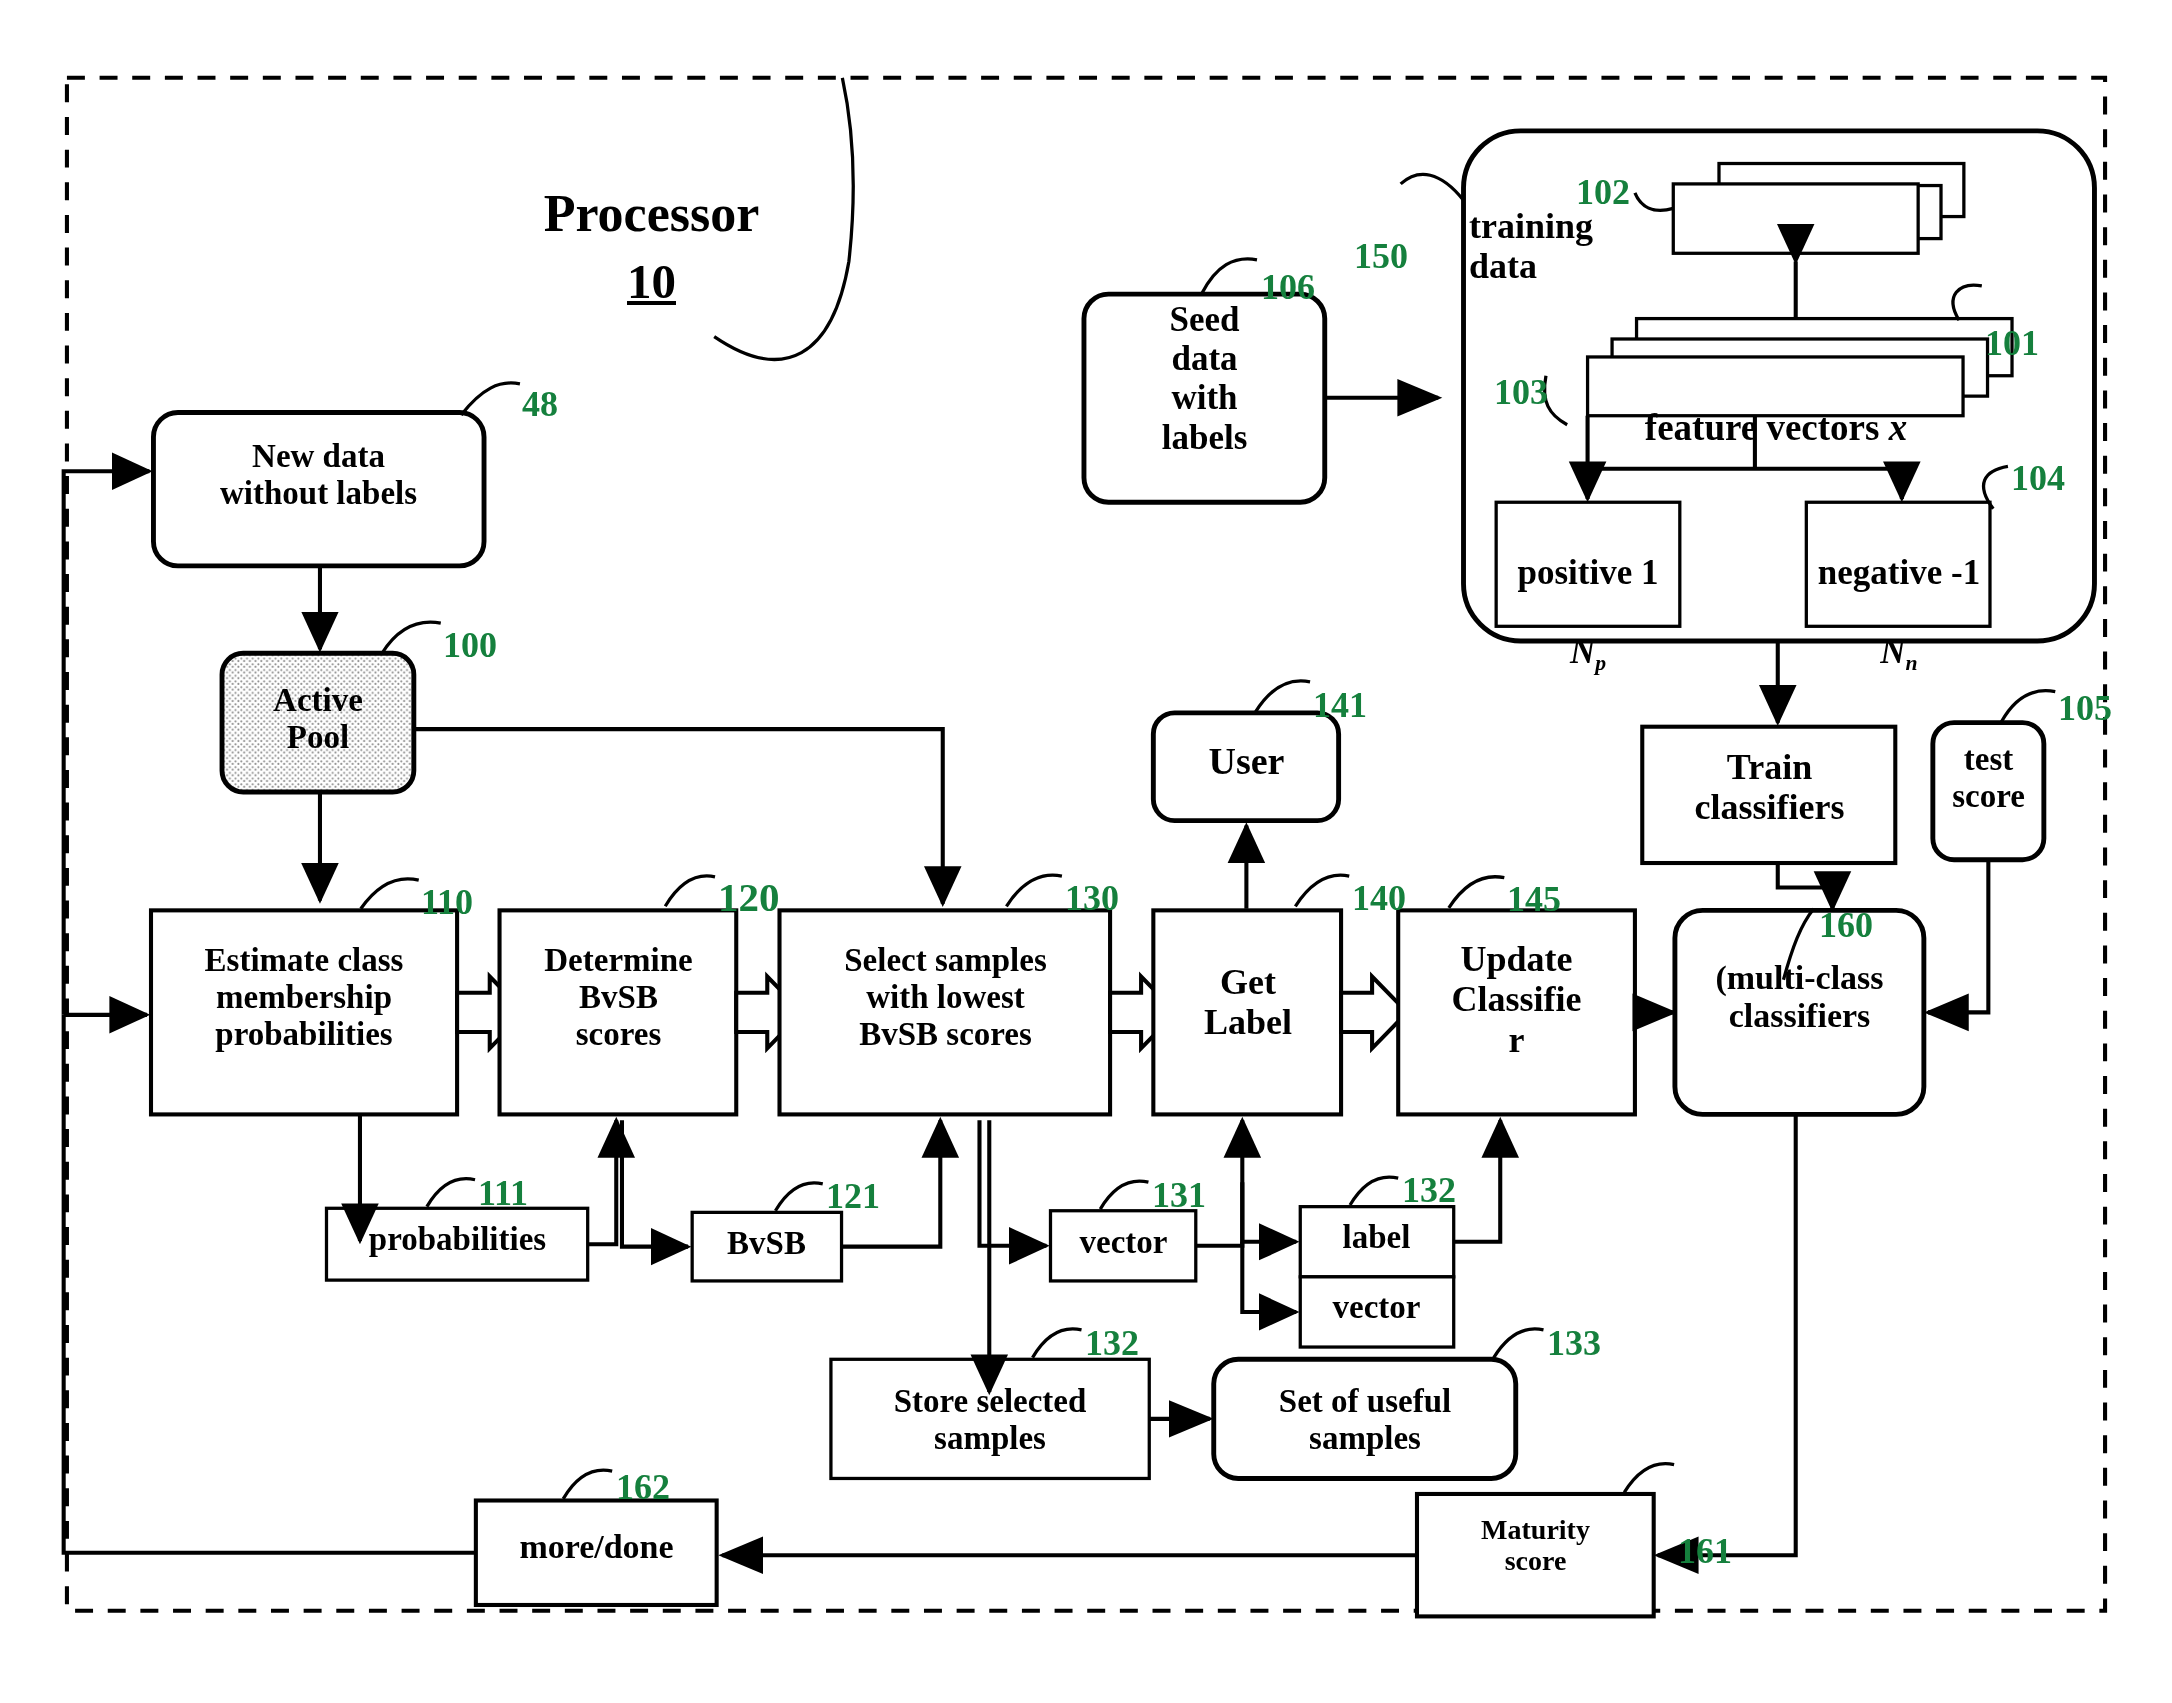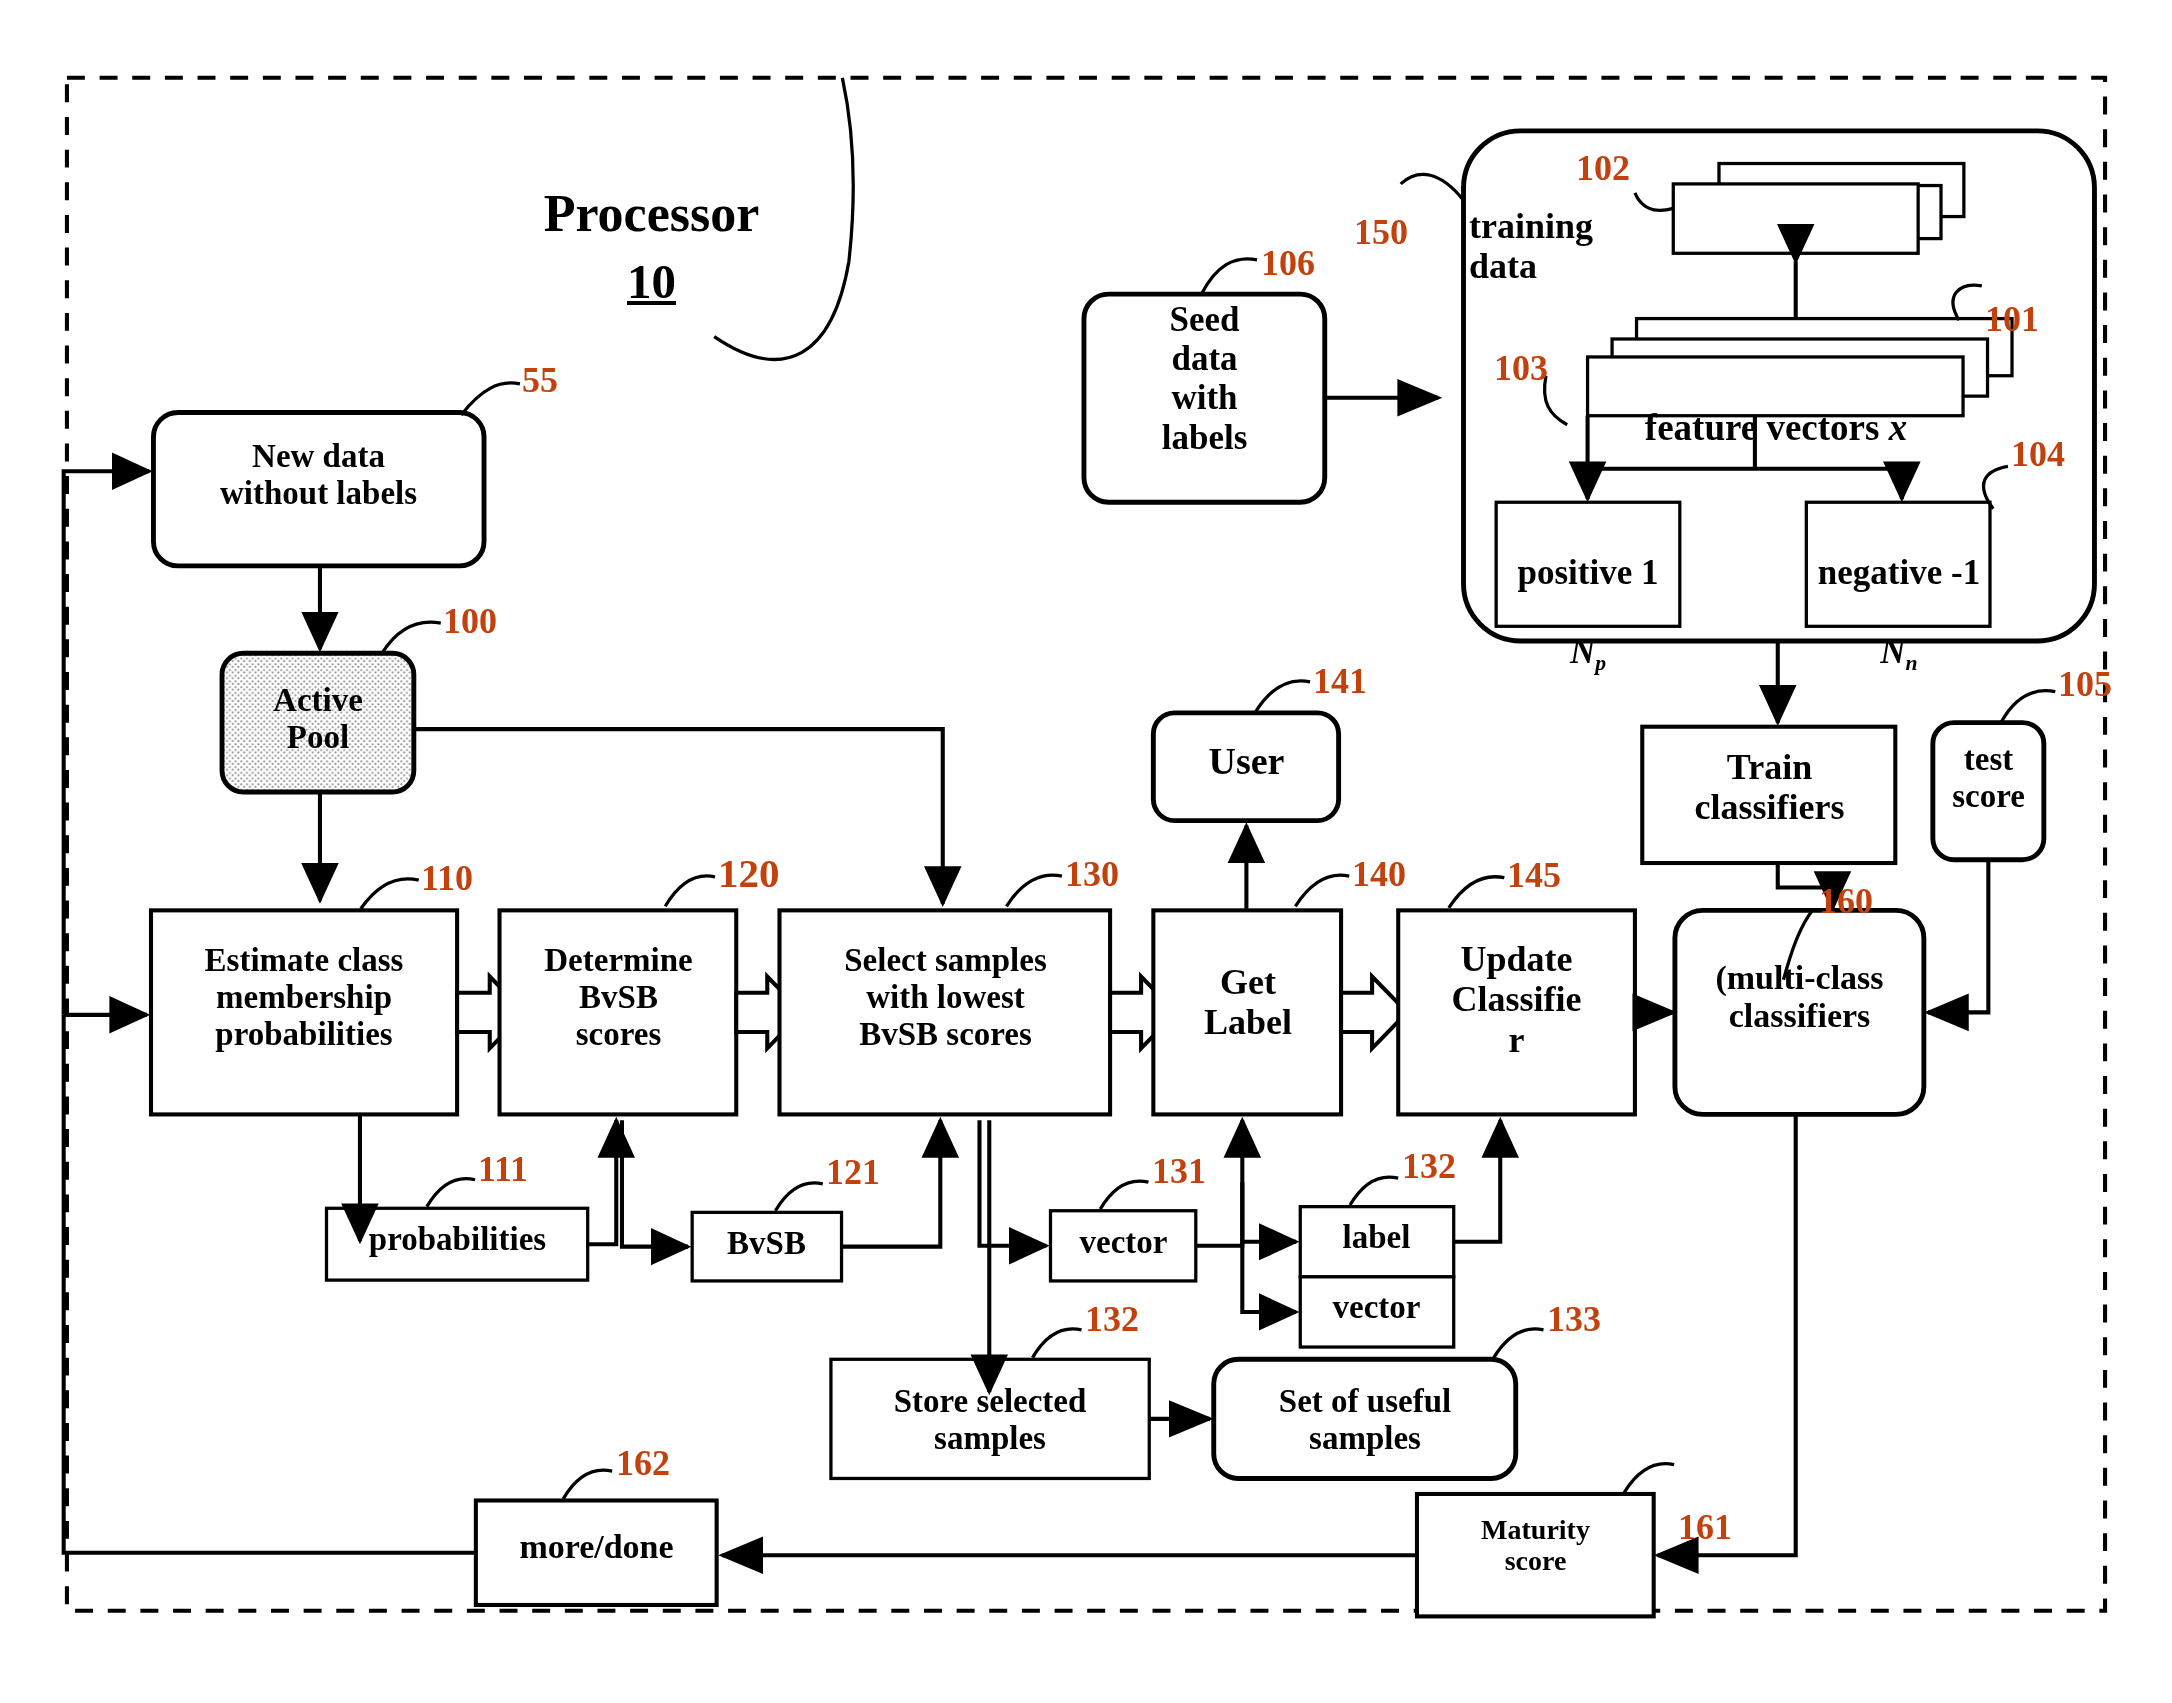--- a/index.html
+++ b/index.html
@@ -39,21 +39,22 @@
     text-align: center;
     line-height: 1.12;
     white-space: pre-line;
     pointer-events: none;
   }
   .num {
     position: absolute;
     font-family: "Liberation Serif", "DejaVu Serif", serif;
     font-weight: bold;
     font-size: 36px;
-    color: #c2410c;
+    color: #15803d;
+    margin-top: 24px;
   }
   .title {
     position: absolute;
     font-family: "Liberation Serif", "DejaVu Serif", serif;
     font-weight: bold;
     color: #000000;
     text-align: center;
   }
   .ital { font-style: italic; }
   .sub { font-size: 0.62em; vertical-align: -0.30em; font-style: italic; }
@@ -229,21 +230,21 @@
 
   <div class="title" style="left:480px; top:184px; width:343px; font-size:52px;">
     <span>Processor</span>
   </div>
   <div class="title" style="left:480px; top:253px; width:343px; font-size:49px; text-decoration:underline;">
     <span>10</span>
   </div>
 
   <div class="lbl" style="left:153px; top:438px; width:331px; font-size:33px;">New data
 without labels</div>
-  <div class="num" style="left:522px; top:359px;">55</div>
+  <div class="num" style="left:522px; top:359px;">48</div>
 
   <div class="lbl" style="left:222px; top:682px; width:192px; font-size:33px;">Active
 Pool</div>
   <div class="num" style="left:443px; top:600px;">100</div>
 
   <div class="lbl" style="left:151px; top:942px; width:306px; font-size:33px;">Estimate class
 membership
 probabilities</div>
   <div class="num" style="left:421px; top:857px;">110</div>
 

